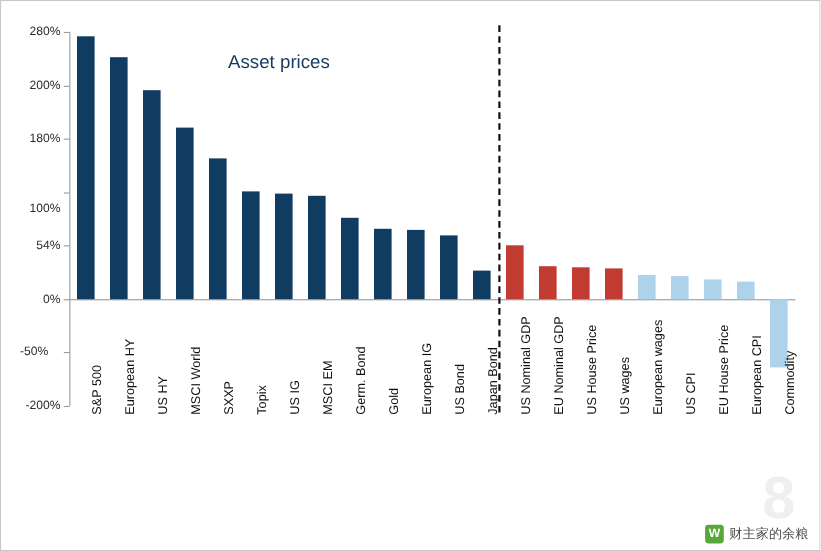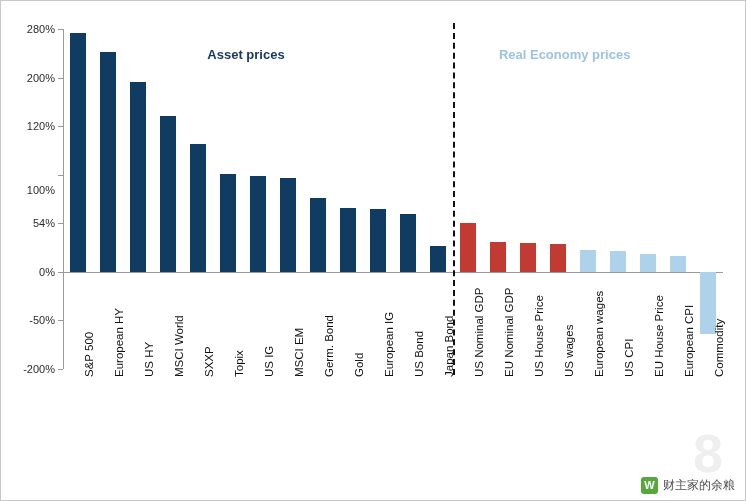--- a/index.html
+++ b/index.html
@@ -77,22 +77,22 @@
     background: #9a9a9a;
   }
   .divider {
     position: absolute;
     top: -6px;
     height: 352px;
     border-left: 2px dashed #111111;
   }
   .group-label {
     position: absolute;
-    font-size: 13px;
-    font-weight: bold;
+    font-size: 17px;
+    font-weight: normal;
     white-space: nowrap;
   }
   #label-asset {
     color: #1b3a63;
   }
   #label-real {
     color: #9cc3e0;
   }
   .bar {
     position: absolute;
@@ -149,29 +149,29 @@
 
   <div id="bgnum">8</div>
 
 
   <div id="plot" class="fg">
     <div id="plot-area">
       <div class="axis-line-y"></div>
     <div class="zero-line" style="top: 242.857px;"></div>
         <div class="ytick" style="top: 340px;">-200%</div>
         <div class="ytick-mark" style="top: 340px;"></div>
-        <div class="ytick" style="top: 291.429px;">-50%</div>
+        <div class="ytick" style="top: 291.429px; text-align: center;">-50%</div>
         <div class="ytick-mark" style="top: 291.429px;"></div>
         <div class="ytick" style="top: 242.857px;">0%</div>
         <div class="ytick-mark" style="top: 242.857px;"></div>
         <div class="ytick" style="top: 194.286px;">54%</div>
         <div class="ytick-mark" style="top: 194.286px;"></div>
         <div class="ytick" style="top: 161px;">100%</div>
         <div class="ytick-mark" style="top: 145.714px;"></div>
-        <div class="ytick" style="top: 97.1429px;">120%</div>
+        <div class="ytick" style="top: 97.1429px;">180%</div>
         <div class="ytick-mark" style="top: 97.1429px;"></div>
         <div class="ytick" style="top: 48.5714px;">200%</div>
         <div class="ytick-mark" style="top: 48.5714px;"></div>
         <div class="ytick" style="top: 0px;">280%</div>
         <div class="ytick-mark" style="top: 0px;"></div>
         <div class="bar" title="S&amp;P 500" style="left: 6.6px; top: 3.88571px; width: 16.8px; height: 238.971px; background: rgb(16, 60, 97);"></div>
         <div class="cat-label" style="left: 20px; top: 348px;">S&amp;P 500</div>
         <div class="bar" title="European HY" style="left: 36.6px; top: 23.3143px; width: 16.8px; height: 219.543px; background: rgb(16, 60, 97);"></div>
         <div class="cat-label" style="left: 50px; top: 348px;">European HY</div>
         <div class="bar" title="US HY" style="left: 66.6px; top: 53.4286px; width: 16.8px; height: 189.429px; background: rgb(16, 60, 97);"></div>
@@ -209,21 +209,20 @@
         <div class="bar" title="US CPI" style="left: 546.6px; top: 222.457px; width: 16.8px; height: 20.4px; background: rgb(174, 210, 234);"></div>
         <div class="cat-label" style="left: 560px; top: 348px;">US CPI</div>
         <div class="bar" title="EU House Price" style="left: 576.6px; top: 225.371px; width: 16.8px; height: 17.4857px; background: rgb(174, 210, 234);"></div>
         <div class="cat-label" style="left: 590px; top: 348px;">EU House Price</div>
         <div class="bar" title="European CPI" style="left: 606.6px; top: 227.314px; width: 16.8px; height: 15.5429px; background: rgb(174, 210, 234);"></div>
         <div class="cat-label" style="left: 620px; top: 348px;">European CPI</div>
         <div class="bar" title="Commodity" style="left: 636.6px; top: 242.857px; width: 16.8px; height: 62.1714px; background: rgb(174, 210, 234);"></div>
         <div class="cat-label" style="left: 650px; top: 348px;">Commodity</div>
         <div class="divider" style="left: 390px;"></div>
         <div class="group-label" id="label-asset" style="color: rgb(27, 58, 99); left: 144.3px; top: 18px;">Asset prices</div>
-        <div class="group-label" id="label-real" style="color: rgb(156, 195, 224); left: 435.9px; top: 18px;">Real Economy prices</div>
       </div>
   </div>
 
   <div id="watermark" class="fg">
     <div id="wm-badge">W</div>
     <div id="wm-text">财主家的余粮</div>
   </div>
 
 </div>
 

